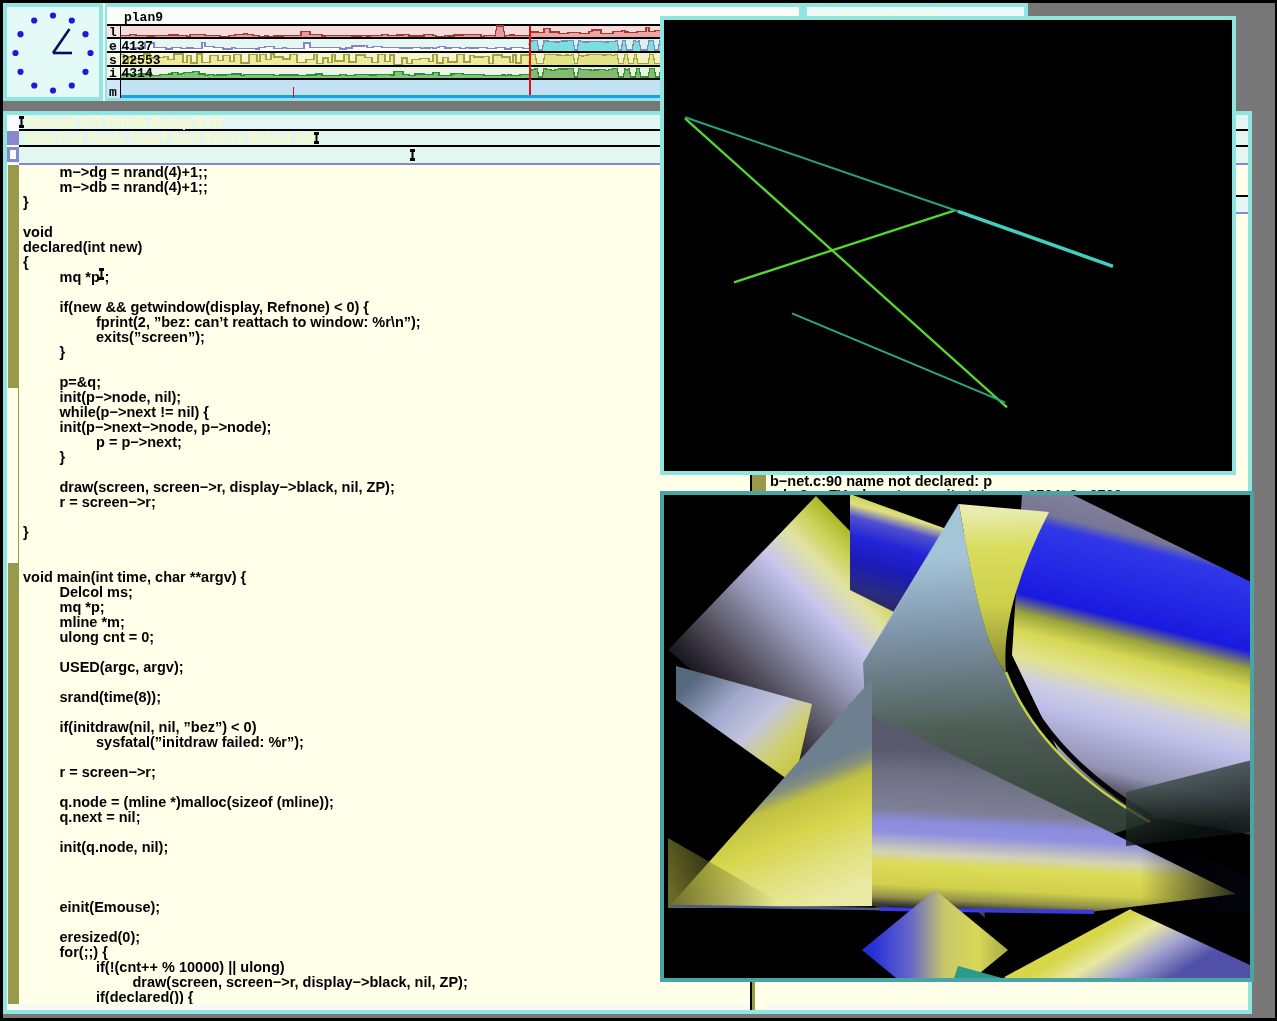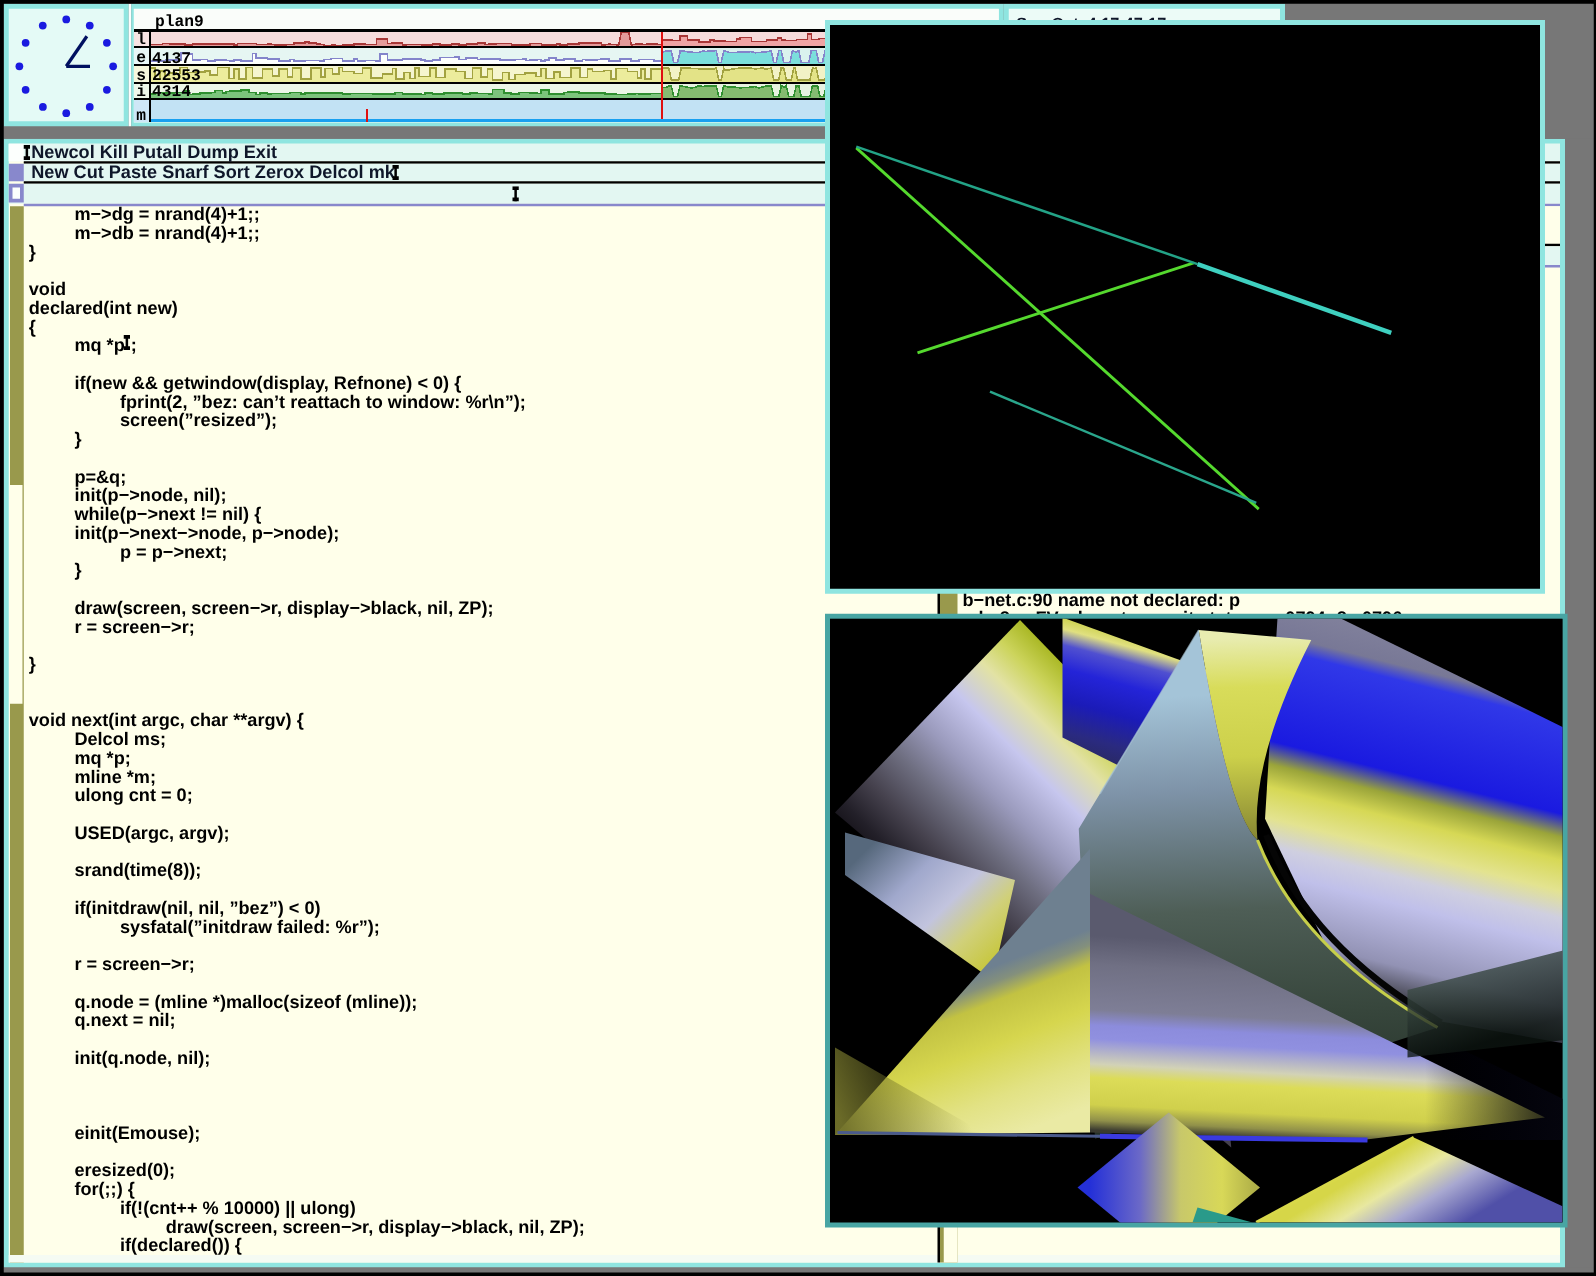--- a/index.html
+++ b/index.html
@@ -1,16 +1,16 @@
 <!DOCTYPE html>
 <html><head><meta charset="utf-8"><style>
 html,body{margin:0;padding:0}
 #screen{position:relative;width:1277px;height:1021px;background:#777777;overflow:hidden;font-family:"Liberation Sans",sans-serif;}
 .cl{position:absolute;font:bold 14.5px/15px "Liberation Sans",sans-serif;color:#000;white-space:pre;}
-.tag{position:absolute;font:bold 14.5px/15px "Liberation Sans",sans-serif;color:#0f172a;white-space:pre;}
+.tag{position:absolute;font:bold 14.5px/15px "Liberation Sans",sans-serif;color:#fef9c3;white-space:pre;}
 </style></head><body>
 <div id="screen">
 <div style="position:absolute;left:2.5px;top:111px;width:1249.5px;height:902.7px;background:#8fe5e0;"></div>
 <div style="position:absolute;left:6.5px;top:115px;width:1241.5px;height:894.7px;background:#ffffea;"></div>
 <div style="position:absolute;left:6.5px;top:115px;width:1241.5px;height:14px;background:#e3f7f2;"></div>
 <div style="position:absolute;left:18.5px;top:129px;width:1229.5px;height:2px;background:#000;"></div>
 <div style="position:absolute;left:6.5px;top:131px;width:1241.5px;height:14px;background:#e3f7f2;"></div>
 <div style="position:absolute;left:18.5px;top:145px;width:1229.5px;height:2px;background:#000;"></div>
 <div style="position:absolute;left:6.5px;top:147px;width:1241.5px;height:16px;background:#e3f7f2;"></div>
 <div style="position:absolute;left:18.5px;top:163px;width:1229.5px;height:2px;background:#8888cc;"></div>
@@ -39,32 +39,32 @@
 <div style="position:absolute;left:8px;top:388px;width:9.5px;height:175px;background:#ffffea;"></div>
 <div class="cl" style="left:59.5px;top:165px">m−&gt;dg = nrand(4)+1;;</div>
     <div class="cl" style="left:59.5px;top:180px">m−&gt;db = nrand(4)+1;;</div>
     <div class="cl" style="left:23.0px;top:195px">}</div>
     <div class="cl" style="left:23.0px;top:225px">void</div>
     <div class="cl" style="left:23.0px;top:240px">declared(int new)</div>
     <div class="cl" style="left:23.0px;top:255px">{</div>
     <div class="cl" style="left:59.5px;top:270px">mq *p</div>
     <div class="cl" style="left:59.5px;top:300px">if(new &amp;&amp; getwindow(display, Refnone) &lt; 0) {</div>
     <div class="cl" style="left:96.0px;top:315px">fprint(2, ”bez: can’t reattach to window: %r\n”);</div>
-    <div class="cl" style="left:96.0px;top:330px">screen(”resized”);</div>
+    <div class="cl" style="left:96.0px;top:330px">exits(”screen”);</div>
     <div class="cl" style="left:59.5px;top:345px">}</div>
     <div class="cl" style="left:59.5px;top:375px">p=&amp;q;</div>
     <div class="cl" style="left:59.5px;top:390px">init(p−&gt;node, nil);</div>
     <div class="cl" style="left:59.5px;top:405px">while(p−&gt;next != nil) {</div>
     <div class="cl" style="left:59.5px;top:420px">init(p−&gt;next−&gt;node, p−&gt;node);</div>
     <div class="cl" style="left:96.0px;top:435px">p = p−&gt;next;</div>
     <div class="cl" style="left:59.5px;top:450px">}</div>
     <div class="cl" style="left:59.5px;top:480px">draw(screen, screen−&gt;r, display−&gt;black, nil, ZP);</div>
     <div class="cl" style="left:59.5px;top:495px">r = screen−&gt;r;</div>
     <div class="cl" style="left:23.0px;top:525px">}</div>
-    <div class="cl" style="left:23.0px;top:570px">void next(int argc, char **argv) {</div>
+    <div class="cl" style="left:23.0px;top:570px">void main(int time, char **argv) {</div>
     <div class="cl" style="left:59.5px;top:585px">Delcol ms;</div>
     <div class="cl" style="left:59.5px;top:600px">mq *p;</div>
     <div class="cl" style="left:59.5px;top:615px">mline *m;</div>
     <div class="cl" style="left:59.5px;top:630px">ulong cnt = 0;</div>
     <div class="cl" style="left:59.5px;top:660px">USED(argc, argv);</div>
     <div class="cl" style="left:59.5px;top:690px">srand(time(8));</div>
     <div class="cl" style="left:59.5px;top:720px">if(initdraw(nil, nil, ”bez”) &lt; 0)</div>
     <div class="cl" style="left:96.0px;top:735px">sysfatal(”initdraw failed: %r”);</div>
     <div class="cl" style="left:59.5px;top:765px">r = screen−&gt;r;</div>
     <div class="cl" style="left:59.5px;top:795px">q.node = (mline *)malloc(sizeof (mline));</div>

